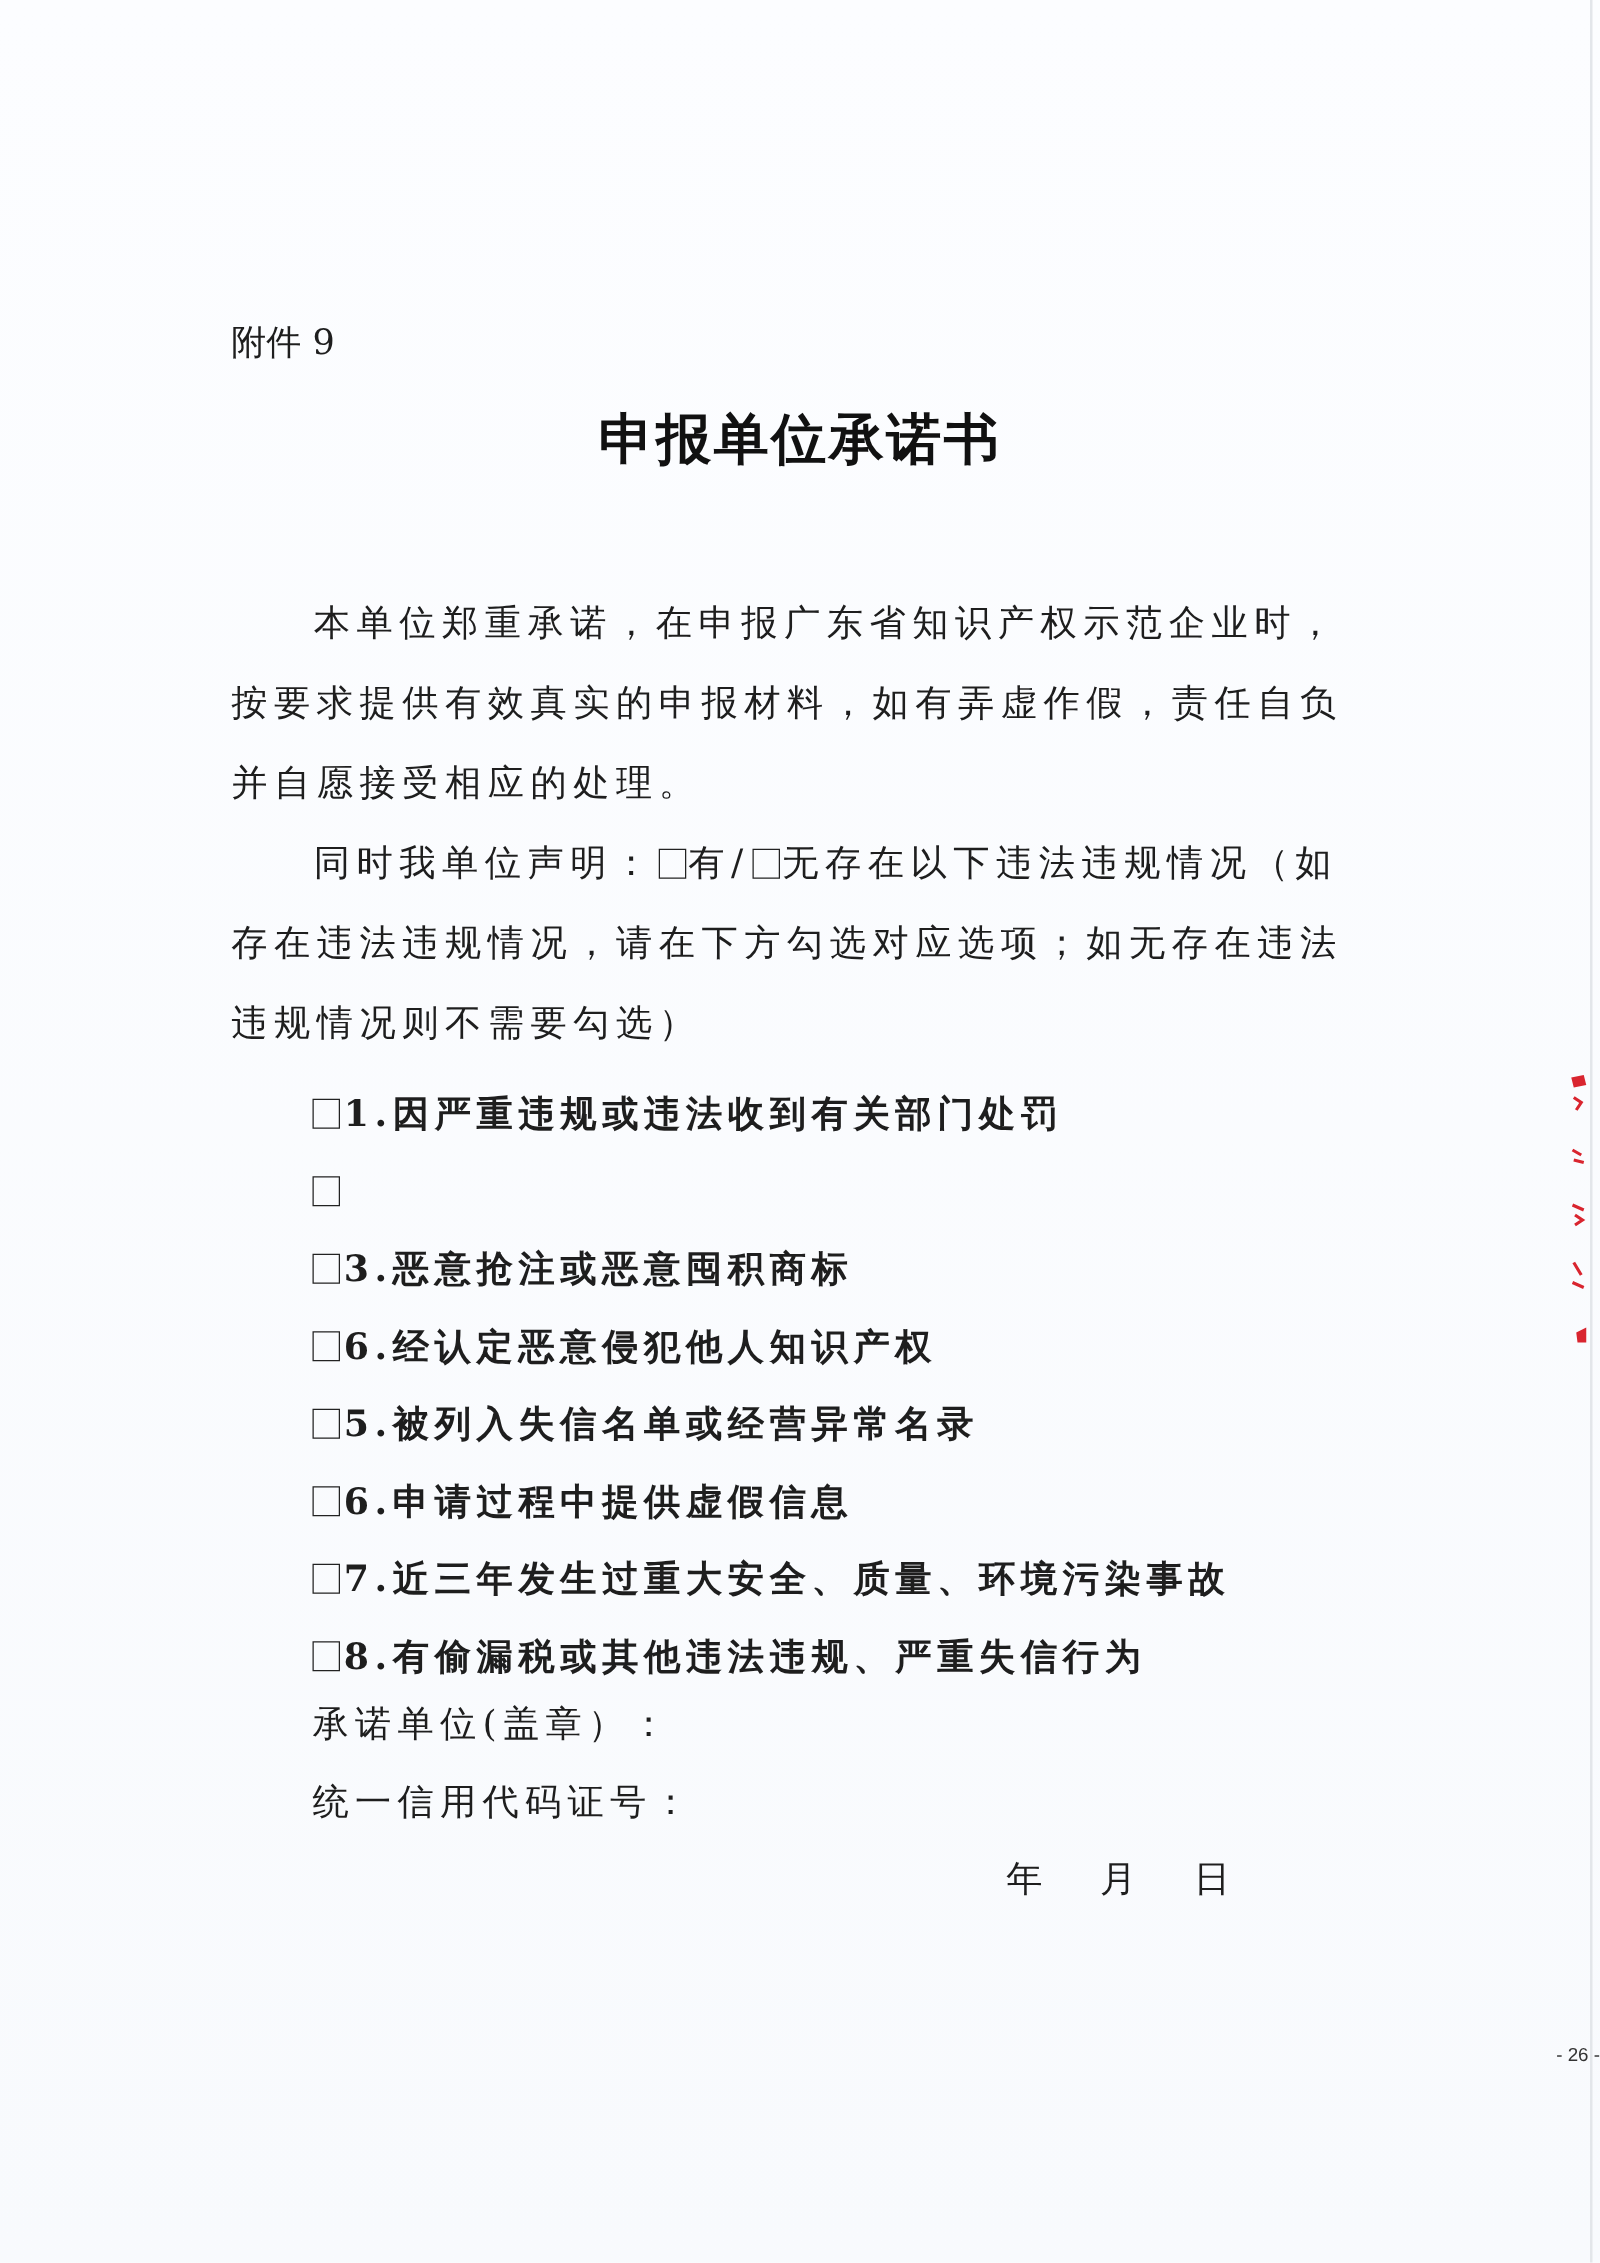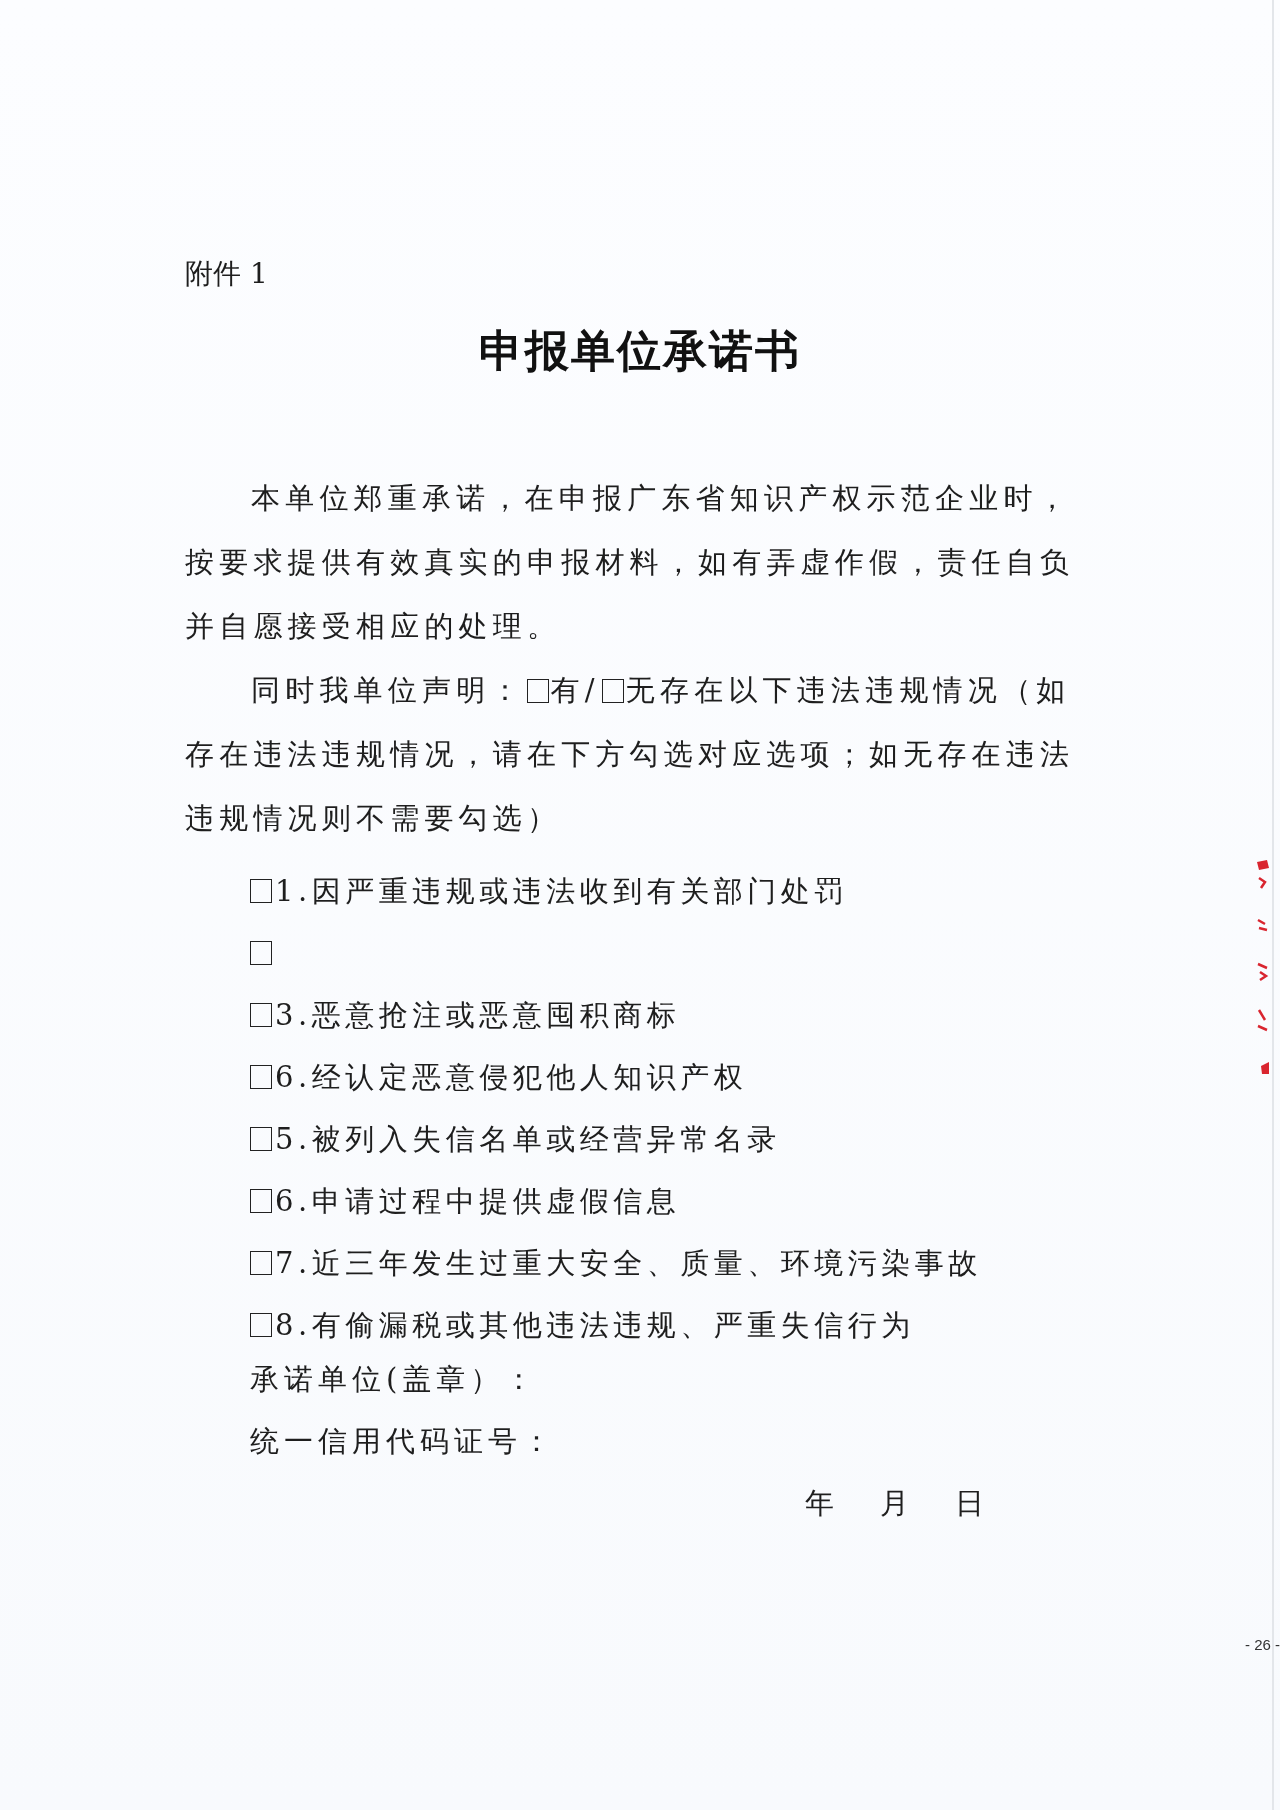--- a/index.html
+++ b/index.html
@@ -60,20 +60,21 @@
       list-style: none;
     }
     .checkbox-item {
       height: 62px;
       line-height: 62px;
       font-size: 29px;
       letter-spacing: 4.5px;
       display: flex;
       align-items: center;
       white-space: nowrap;
+      font-weight: bold;
     }
     .box {
       display: inline-block;
       width: 22px;
       height: 24px;
       border: 1.5px solid #222;
       box-sizing: border-box;
       margin-right: 3px;
     }
     .inline-box {
@@ -125,21 +126,21 @@
       width: 2px;
       height: 1810px;
       background: #e3e6ea;
     }
   </style>
 </head>
 <body>
 
 <div class="page">
 
-  <div class="attachment-label">附件 1</div>
+  <div class="attachment-label">附件 9</div>
 
   <div class="doc-title">申报单位承诺书</div>
 
   <div class="para para-1">本单位郑重承诺，在申报广东省知识产权示范企业时，按要求提供有效真实的申报材料，如有弄虚作假，责任自负并自愿接受相应的处理。</div>
 
   <div class="para para-2">
     <span>同时我单位声明：</span><span class="inline-box"></span><span>有/</span><span class="inline-box"></span><span>无存在以下违法违规情况（如存在违法违规情况，请在下方勾选对应选项；如无存在违法违规情况则不需要勾选）</span>
   </div>
 
   <ul class="checkbox-list">

